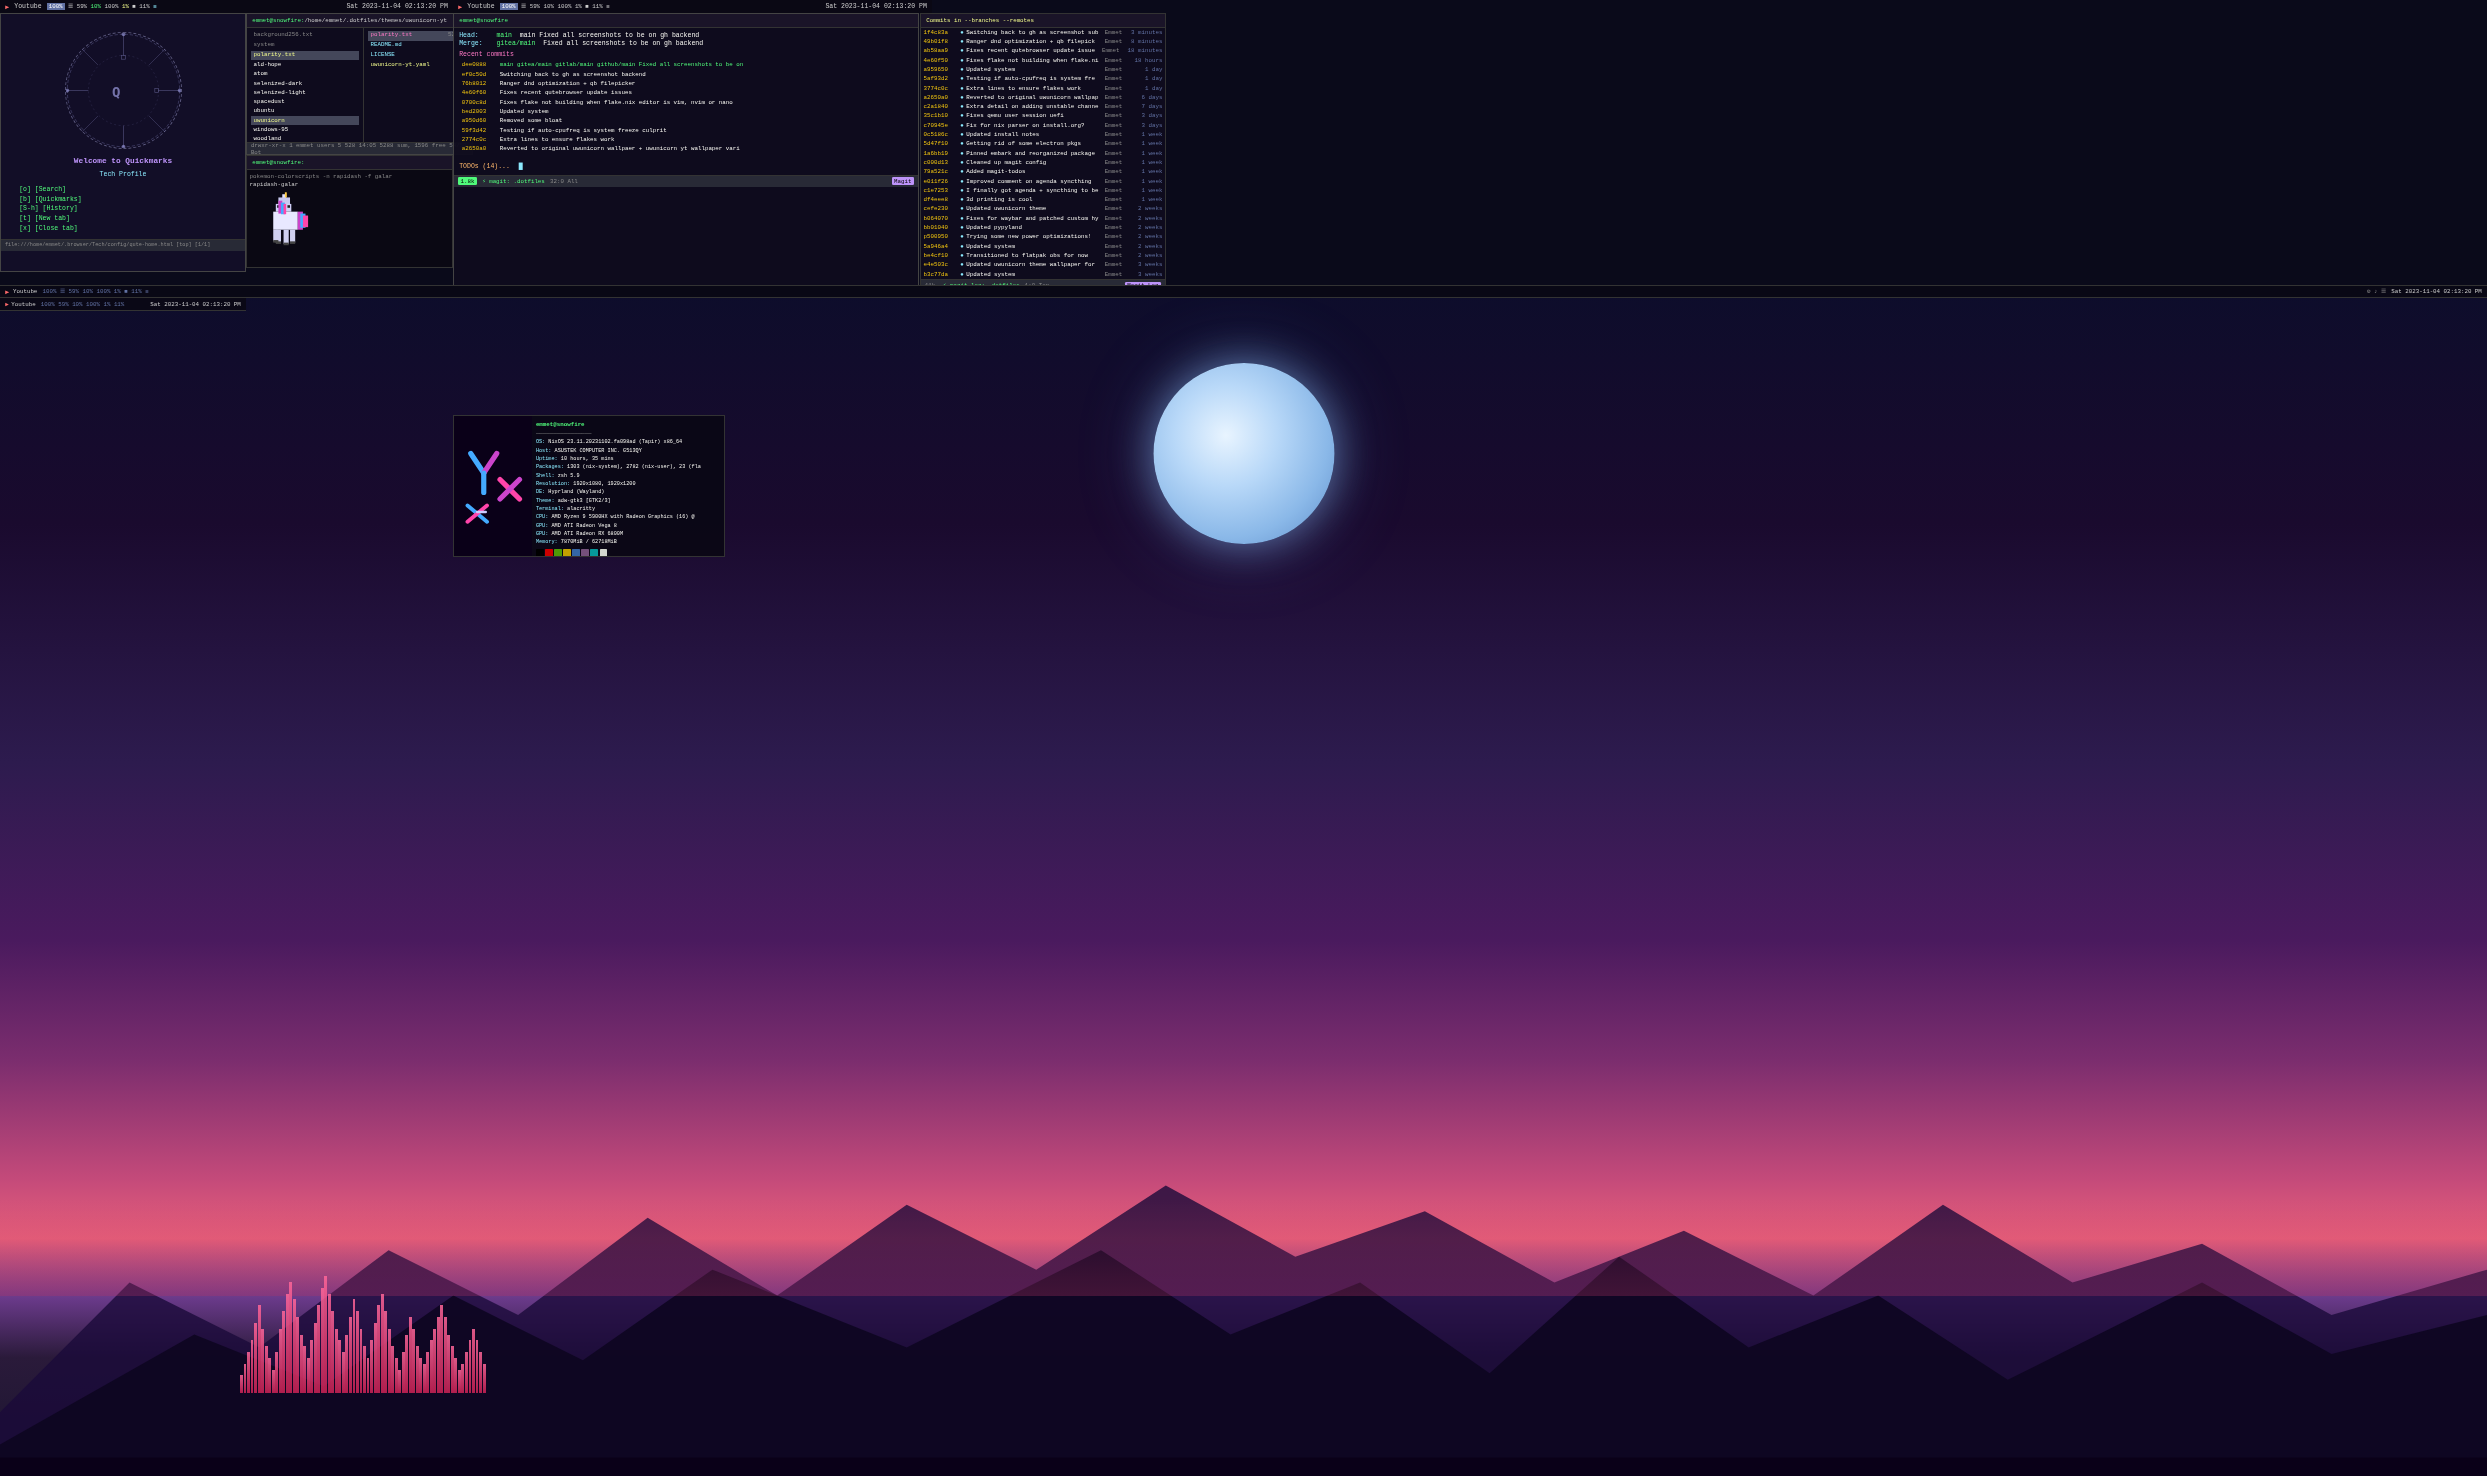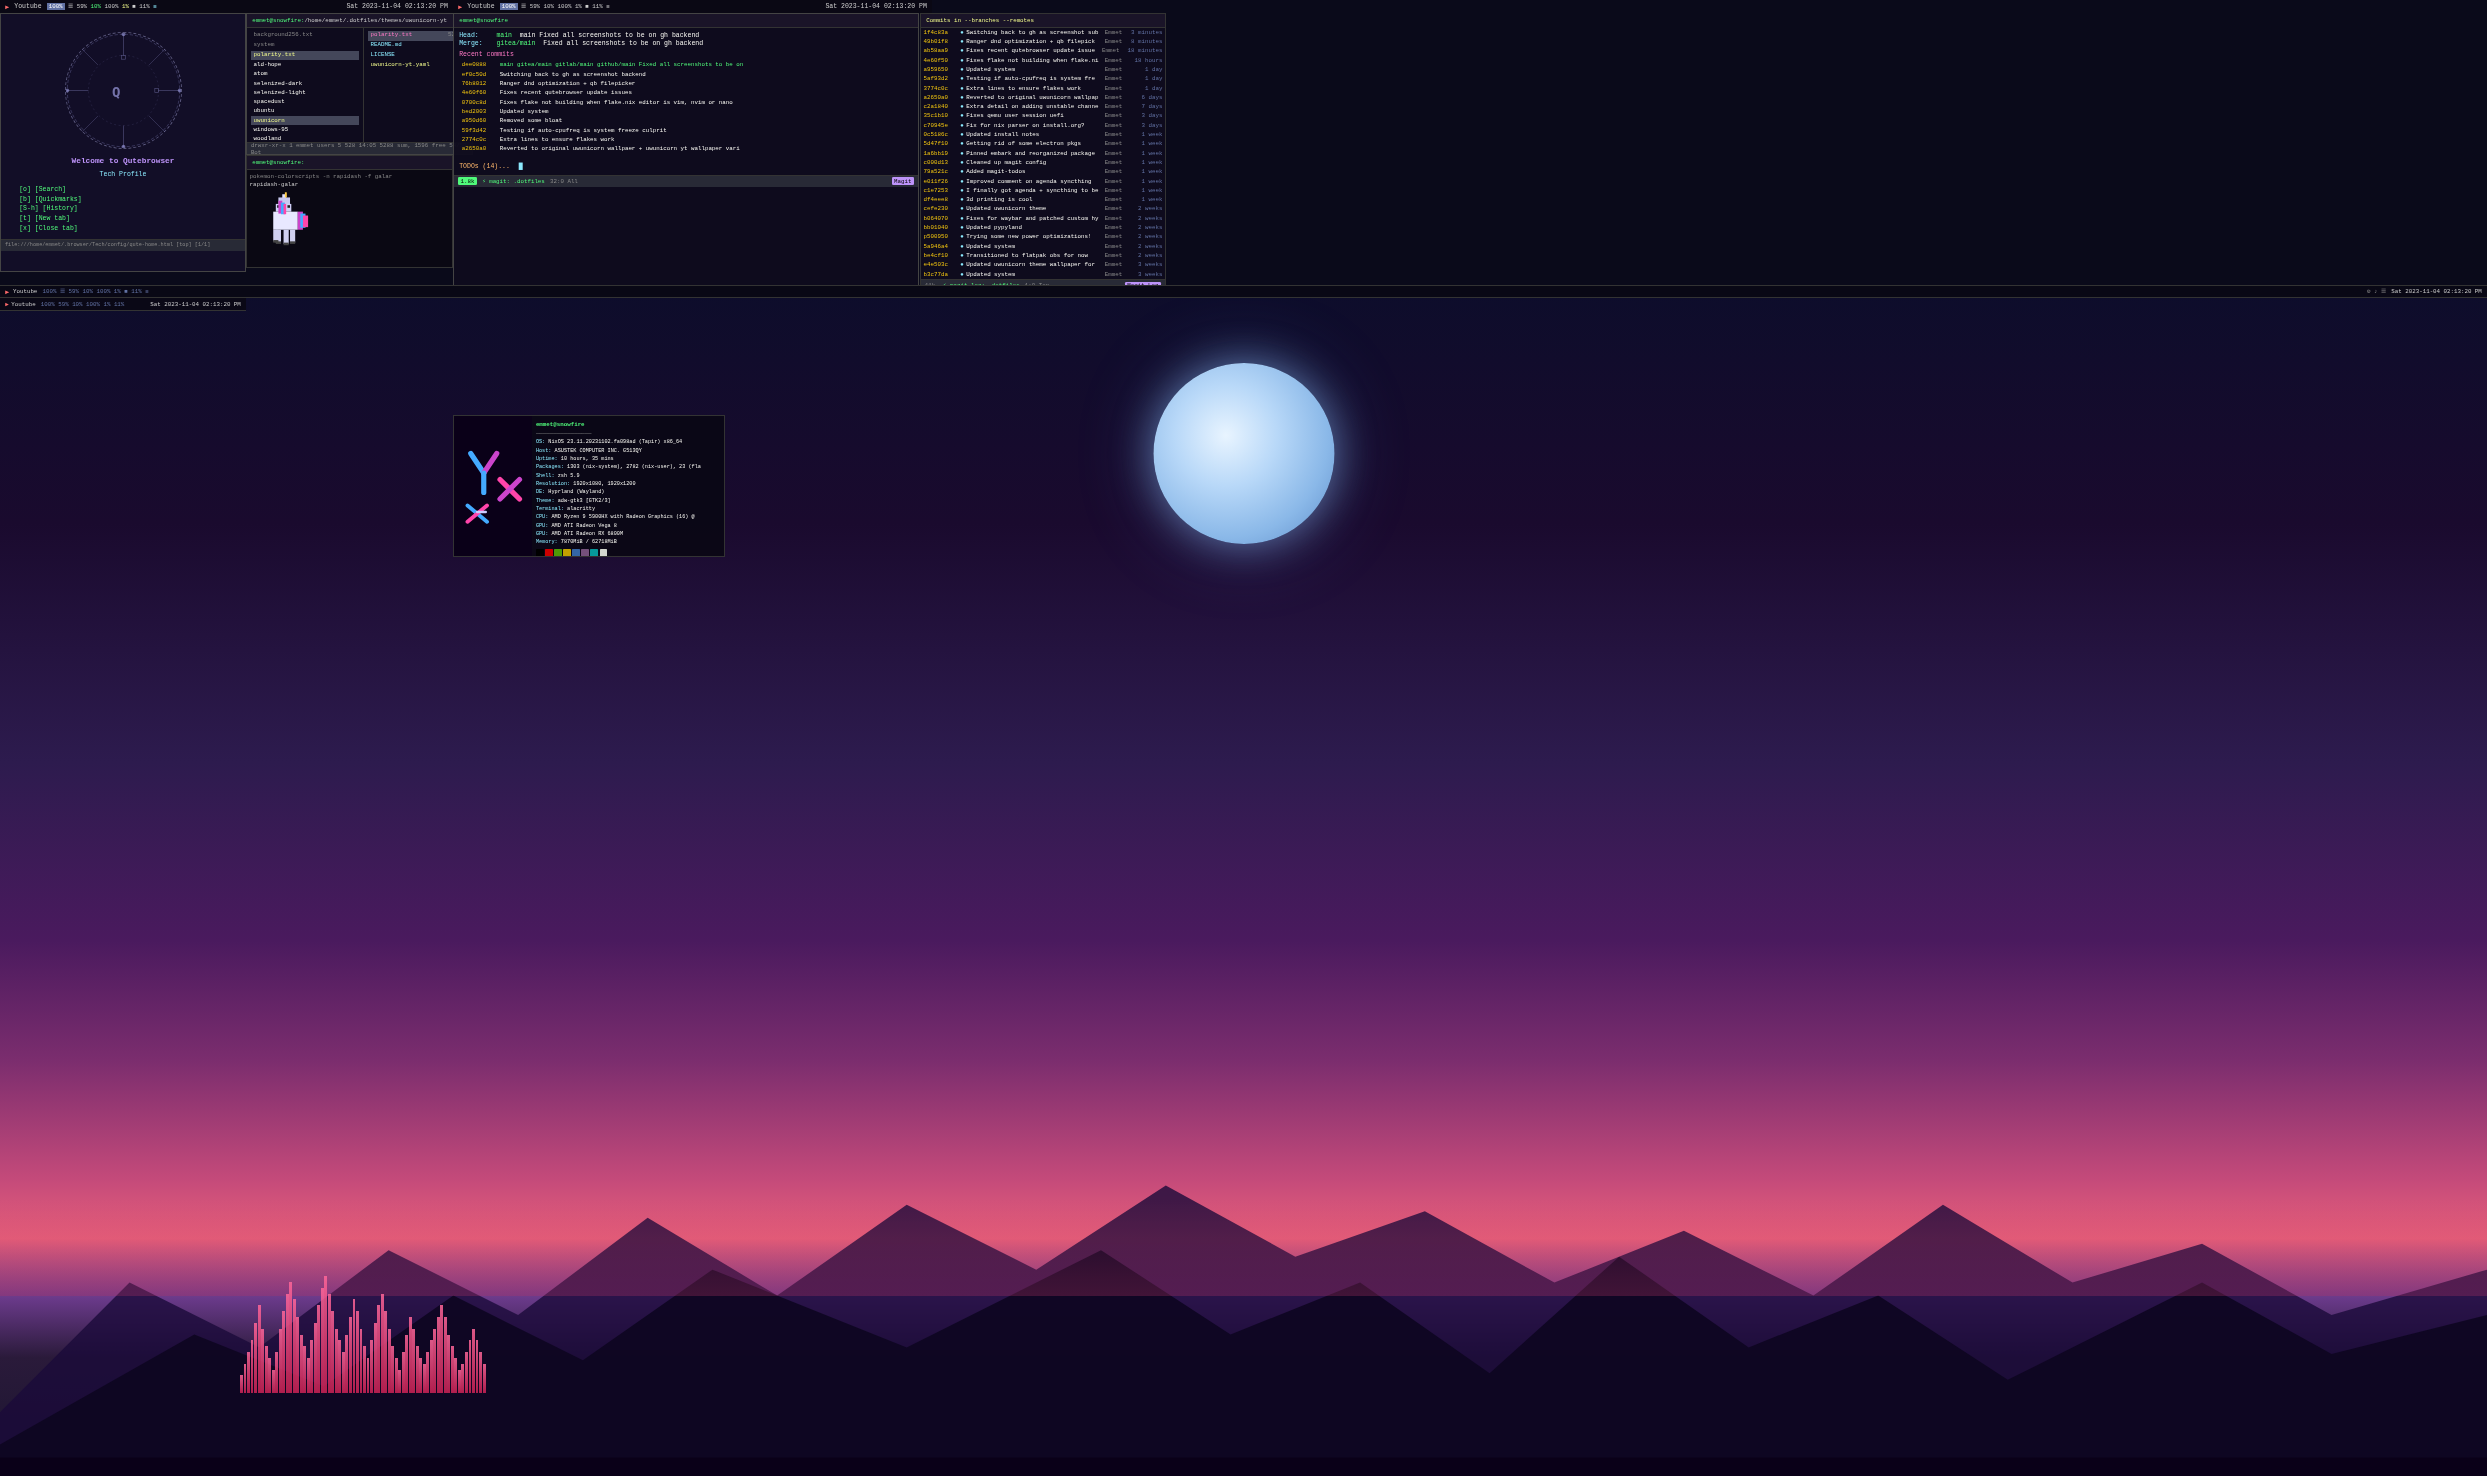--- a/index.html
+++ b/index.html
@@ -317,21 +317,21 @@
         <circle cx="2" cy="90" r="3" fill="rgba(180,180,255,0.5)"></circle>
 
         <rect x="87" y="35" width="6" height="6" fill="none" stroke="rgba(180,180,255,0.4)" stroke-width="1"></rect>
         <rect x="139" y="87" width="6" height="6" fill="none" stroke="rgba(180,180,255,0.4)" stroke-width="1"></rect>
 
         <text x="72" y="100" font-family="monospace" font-size="22" fill="rgba(180,180,255,0.6)" font-weight="bold">Q</text>
       </svg>
     </div>
 
     <div style="text-align:center; margin-top: 2.6px;">
-      <div style="color:#bd93f9; font-size:7.8px; font-weight:bold;">Welcome to Qutebrowser</div>
+      <div style="color:#bd93f9; font-size:7.8px; font-weight:bold;">Welcome to Quickmarks</div>
       <div style="color:#8be9fd; font-size:6.5px; margin-top:2.6px;">Tech Profile</div>
     </div>
 
     <div style="margin-top: 5.2px; padding: 0 13px;">
       <div style="color:#50fa7b; font-size:6.5px;">[o] [Search]</div>
       <div style="color:#50fa7b; font-size:6.5px;">[b] [Quickmarks]</div>
       <div style="color:#50fa7b; font-size:6.5px;">[S-h] [History]</div>
       <div style="color:#50fa7b; font-size:6.5px;">[t] [New tab]</div>
       <div style="color:#50fa7b; font-size:6.5px;">[x] [Close tab]</div>
     </div>

